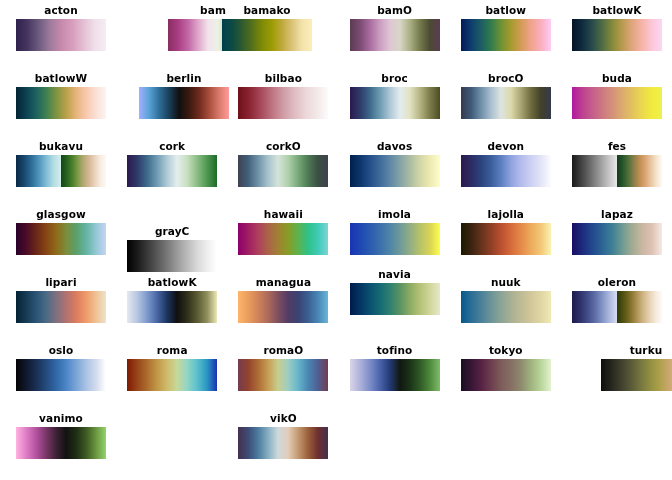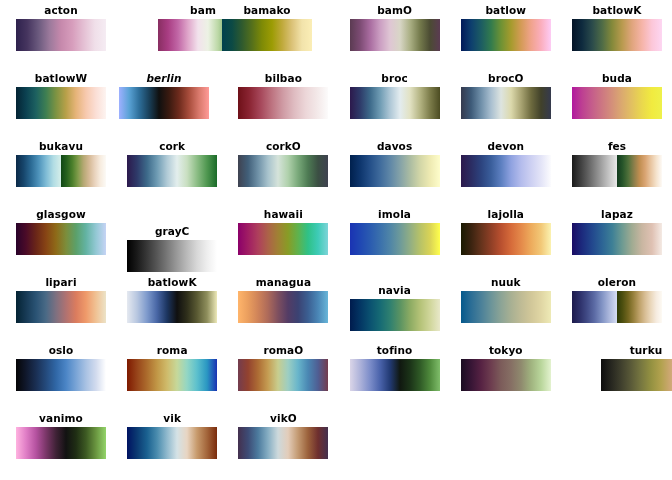--- a/index.html
+++ b/index.html
@@ -54,21 +54,21 @@
   .cmap-swatch .half.right { left: 50%; }
 </style>
 </head>
 <body>
 
 <div id="cmap-figure">
     <div class="cmap-cell" style="left: 16px; top: 4px;">
       <span class="cmap-label">acton</span>
       <span class="cmap-swatch" style="background: linear-gradient(to right, rgb(46, 33, 77), rgb(70, 53, 95), rgb(107, 90, 126), rgb(156, 122, 156), rgb(198, 137, 172), rgb(215, 157, 188), rgb(228, 191, 211), rgb(240, 223, 233), rgb(245, 236, 243));"></span>
     </div>
-    <div class="cmap-cell" style="left: 126px; top: 4px; padding-left: 32px;">
+    <div class="cmap-cell" style="left: 136px; top: 4px; padding-left: 32px;">
       <span class="cmap-label">bam</span>
       <span class="cmap-swatch" style="background: linear-gradient(to right, rgb(136, 46, 97), rgb(169, 61, 131), rgb(193, 103, 166), rgb(223, 166, 202), rgb(242, 226, 236), rgb(236, 242, 228), rgb(188, 216, 166), rgb(116, 167, 102), rgb(43, 106, 43), rgb(17, 59, 17));"></span>
     </div>
     <div class="cmap-cell" style="left: 222px; top: 4px;">
       <span class="cmap-label">bamako</span>
       <span class="cmap-swatch" style="background: linear-gradient(to right, rgb(0, 64, 77), rgb(12, 74, 69), rgb(47, 90, 46), rgb(85, 112, 27), rgb(126, 138, 6), rgb(156, 156, 4), rgb(191, 169, 58), rgb(219, 194, 120), rgb(242, 227, 171), rgb(251, 238, 182));"></span>
     </div>
     <div class="cmap-cell" style="left: 460.8px; top: 4px;">
       <span class="cmap-label">batlow</span>
       <span class="cmap-swatch" style="background: linear-gradient(to right, rgb(1, 25, 89), rgb(13, 62, 110), rgb(28, 92, 99), rgb(50, 123, 77), rgb(110, 146, 52), rgb(166, 155, 45), rgb(212, 155, 86), rgb(240, 163, 140), rgb(251, 174, 189), rgb(253, 204, 245));"></span>
@@ -78,21 +78,21 @@
       <span class="cmap-swatch" style="background: linear-gradient(to right, rgb(91, 59, 82), rgb(124, 75, 115), rgb(169, 108, 160), rgb(203, 158, 194), rgb(223, 198, 212), rgb(216, 214, 198), rgb(171, 176, 133), rgb(116, 122, 76), rgb(75, 75, 51), rgb(91, 59, 82));"></span>
     </div>
     <div class="cmap-cell" style="left: 572px; top: 4px;">
       <span class="cmap-label">batlowK</span>
       <span class="cmap-swatch" style="background: linear-gradient(to right, rgb(4, 19, 38), rgb(14, 42, 62), rgb(42, 74, 75), rgb(78, 107, 70), rgb(132, 137, 58), rgb(184, 154, 78), rgb(224, 165, 125), rgb(246, 180, 168), rgb(252, 199, 217), rgb(253, 214, 242));"></span>
     </div>
     <div class="cmap-cell" style="left: 16px; top: 72px;">
       <span class="cmap-label">batlowW</span>
       <span class="cmap-swatch" style="background: linear-gradient(to right, rgb(4, 35, 51), rgb(11, 65, 81), rgb(29, 97, 96), rgb(62, 127, 82), rgb(125, 147, 66), rgb(184, 160, 73), rgb(230, 180, 121), rgb(247, 201, 174), rgb(251, 223, 214), rgb(253, 244, 241));"></span>
     </div>
-    <div class="cmap-cell" style="left: 119px; top: 72px; font-style: italic;">
+    <div class="cmap-cell" style="left: 139px; top: 72px;">
       <span class="cmap-label">berlin</span>
       <span class="cmap-swatch" style="background: linear-gradient(to right, rgb(158, 176, 255), rgb(90, 163, 214), rgb(46, 111, 155), rgb(25, 64, 90), rgb(16, 16, 16), rgb(58, 26, 16), rgb(110, 43, 29), rgb(168, 77, 60), rgb(217, 121, 108), rgb(255, 155, 152));"></span>
     </div>
     <div class="cmap-cell" style="left: 238.4px; top: 72px;">
       <span class="cmap-label">bilbao</span>
       <span class="cmap-swatch" style="background: linear-gradient(to right, rgb(110, 16, 24), rgb(138, 36, 50), rgb(166, 71, 90), rgb(189, 115, 128), rgb(207, 155, 164), rgb(223, 188, 193), rgb(236, 214, 216), rgb(243, 232, 232), rgb(252, 251, 251));"></span>
     </div>
     <div class="cmap-cell" style="left: 349.6px; top: 72px;">
       <span class="cmap-label">broc</span>
       <span class="cmap-swatch" style="background: linear-gradient(to right, rgb(44, 25, 76), rgb(46, 58, 105), rgb(61, 106, 138), rgb(110, 155, 179), rgb(174, 199, 214), rgb(227, 236, 239), rgb(226, 226, 195), rgb(180, 180, 131), rgb(124, 124, 74), rgb(76, 76, 34));"></span>
@@ -164,21 +164,21 @@
       <span class="cmap-swatch" style="background: linear-gradient(to right, rgb(4, 35, 51), rgb(23, 58, 85), rgb(42, 83, 116), rgb(74, 106, 134), rgb(126, 112, 128), rgb(176, 114, 113), rgb(219, 124, 94), rgb(239, 154, 106), rgb(240, 194, 148), rgb(236, 227, 200));"></span>
     </div>
     <div class="cmap-cell" style="left: 127.2px; top: 276px;">
       <span class="cmap-label">batlowK</span>
       <span class="cmap-swatch" style="background: linear-gradient(to right, rgb(229, 233, 240), rgb(184, 199, 224), rgb(126, 154, 204), rgb(72, 102, 165), rgb(28, 53, 96), rgb(16, 16, 16), rgb(47, 47, 27), rgb(90, 90, 51), rgb(142, 142, 92), rgb(236, 232, 184));"></span>
     </div>
     <div class="cmap-cell" style="left: 238.4px; top: 276px;">
       <span class="cmap-label">managua</span>
       <span class="cmap-swatch" style="background: linear-gradient(to right, rgb(255, 181, 107), rgb(234, 158, 94), rgb(207, 131, 89), rgb(173, 106, 90), rgb(126, 79, 95), rgb(83, 60, 101), rgb(59, 66, 114), rgb(59, 95, 146), rgb(74, 134, 182), rgb(104, 182, 217));"></span>
     </div>
-    <div class="cmap-cell" style="left: 349.6px; top: 284px;">
+    <div class="cmap-cell" style="left: 349.6px; top: 268px;">
       <span class="cmap-label">navia</span>
       <span class="cmap-swatch" style="background: linear-gradient(to right, rgb(0, 27, 77), rgb(3, 53, 99), rgb(10, 81, 112), rgb(22, 106, 116), rgb(47, 128, 112), rgb(90, 147, 98), rgb(140, 171, 99), rgb(180, 194, 119), rgb(208, 214, 155), rgb(232, 232, 201));"></span>
     </div>
     <div class="cmap-cell" style="left: 460.8px; top: 276px;">
       <span class="cmap-label">nuuk</span>
       <span class="cmap-swatch" style="background: linear-gradient(to right, rgb(5, 89, 140), rgb(43, 109, 149), rgb(74, 128, 153), rgb(107, 148, 153), rgb(140, 164, 150), rgb(168, 176, 147), rgb(191, 187, 149), rgb(209, 199, 153), rgb(224, 214, 164), rgb(238, 234, 182));"></span>
     </div>
     <div class="cmap-cell" style="left: 572px; top: 276px;">
       <span class="cmap-label">oleron</span>
       <span class="cmap-swatch">
@@ -207,21 +207,17 @@
       <span class="cmap-swatch" style="background: linear-gradient(to right, rgb(26, 13, 34), rgb(55, 21, 53), rgb(86, 34, 67), rgb(109, 61, 79), rgb(124, 92, 90), rgb(134, 111, 100), rgb(143, 138, 110), rgb(160, 179, 127), rgb(185, 214, 155), rgb(227, 242, 207));"></span>
     </div>
     <div class="cmap-cell" style="left: 572px; top: 344px; padding-left: 29px;">
       <span class="cmap-label">turku</span>
       <span class="cmap-swatch" style="background: linear-gradient(to right, rgb(13, 13, 13), rgb(38, 38, 31), rgb(63, 63, 45), rgb(90, 90, 56), rgb(119, 119, 64), rgb(148, 145, 65), rgb(178, 162, 78), rgb(208, 168, 118), rgb(238, 176, 163), rgb(255, 200, 200));"></span>
     </div>
     <div class="cmap-cell" style="left: 16px; top: 412px;">
       <span class="cmap-label">vanimo</span>
       <span class="cmap-swatch" style="background: linear-gradient(to right, rgb(255, 179, 224), rgb(224, 126, 198), rgb(181, 82, 160), rgb(122, 54, 104), rgb(63, 34, 54), rgb(18, 18, 18), rgb(31, 46, 20), rgb(61, 90, 35), rgb(106, 150, 64), rgb(147, 212, 106));"></span>
     </div>
-    <div class="cmap-cell" style="left: 127.2px; top: 412px;">
-      <span class="cmap-label">vik</span>
-      <span class="cmap-swatch" style="background: linear-gradient(to right, rgb(0, 18, 97), rgb(11, 58, 114), rgb(26, 97, 144), rgb(74, 140, 174), rgb(144, 185, 205), rgb(212, 226, 230), rgb(232, 213, 194), rgb(199, 154, 108), rgb(163, 101, 58), rgb(122, 43, 12));"></span>
-    </div>
     <div class="cmap-cell" style="left: 238.4px; top: 412px;">
       <span class="cmap-label">vikO</span>
       <span class="cmap-swatch" style="background: linear-gradient(to right, rgb(68, 48, 78), rgb(61, 75, 117), rgb(76, 123, 158), rgb(134, 174, 195), rgb(205, 217, 220), rgb(227, 205, 186), rgb(195, 154, 114), rgb(155, 97, 59), rgb(110, 47, 46), rgb(68, 48, 78));"></span>
     </div>
   </div>
 
 </body></html>

